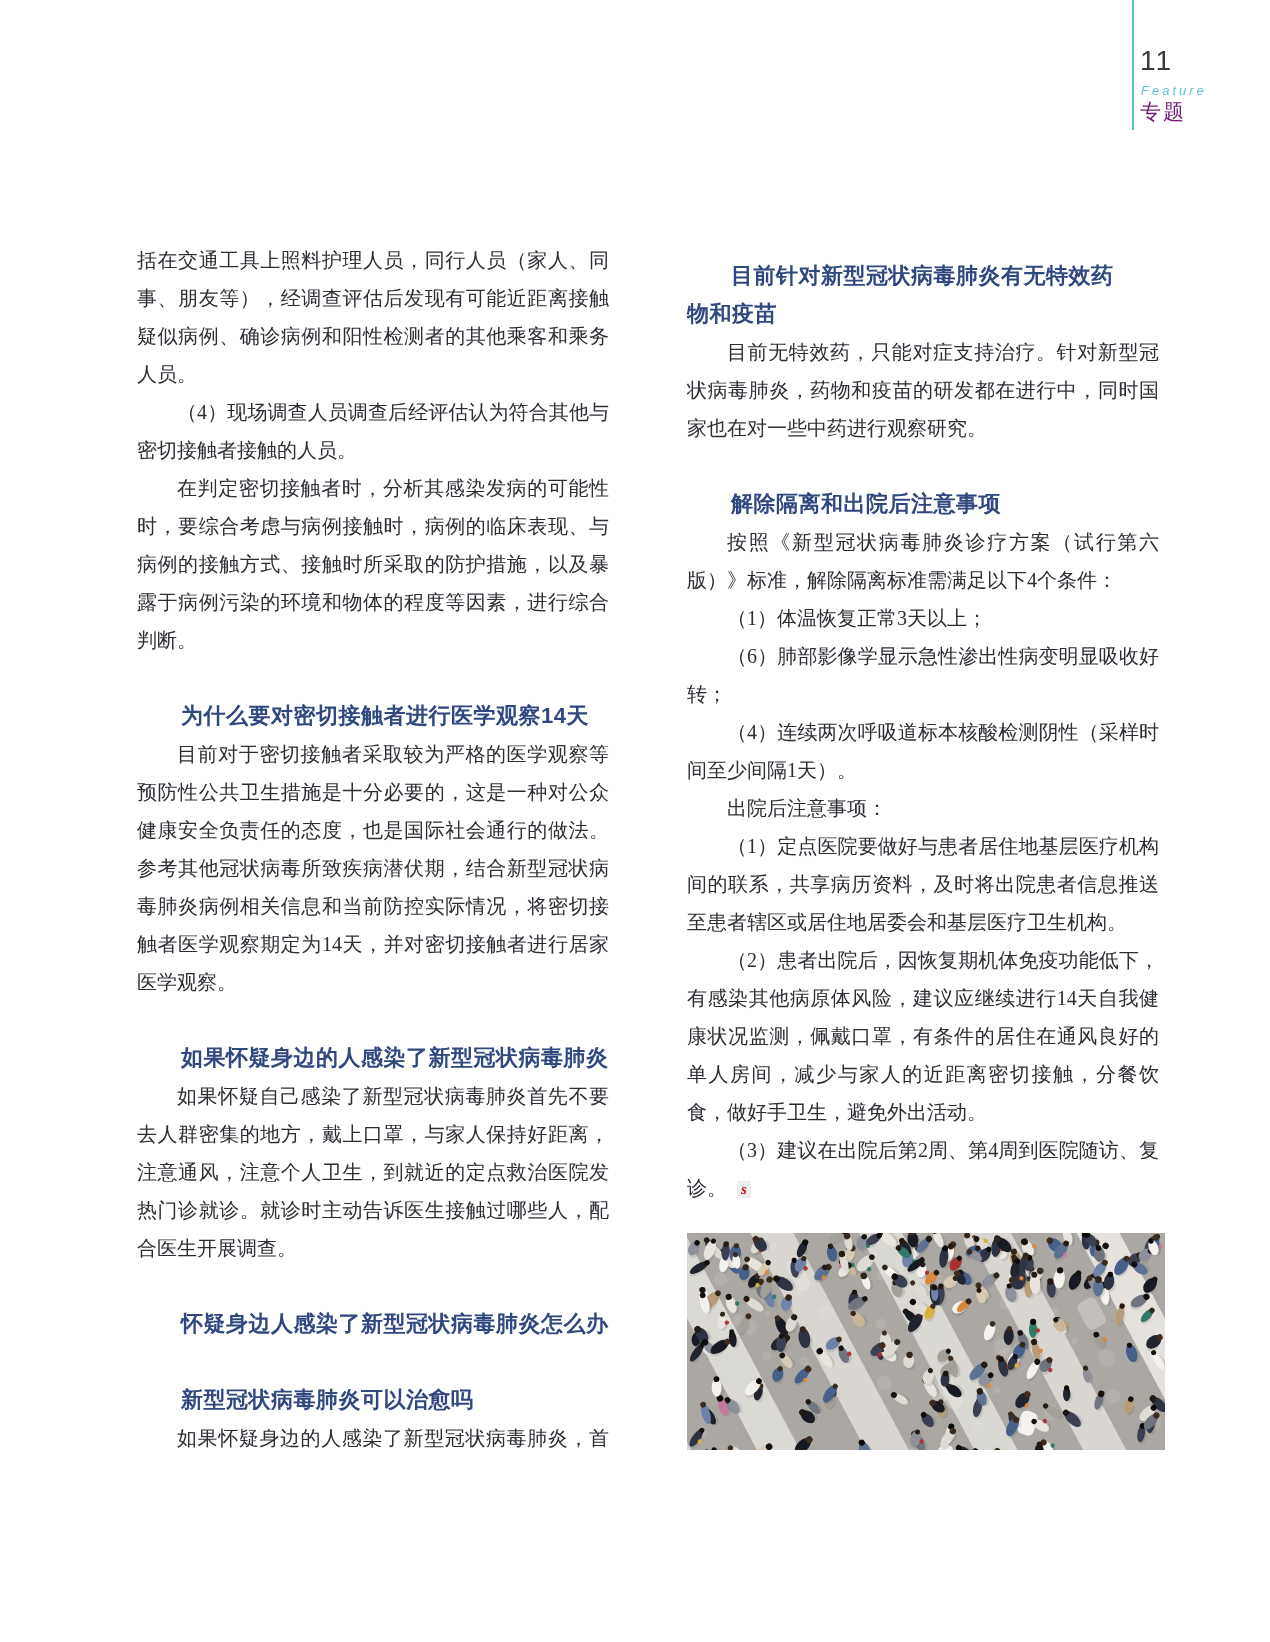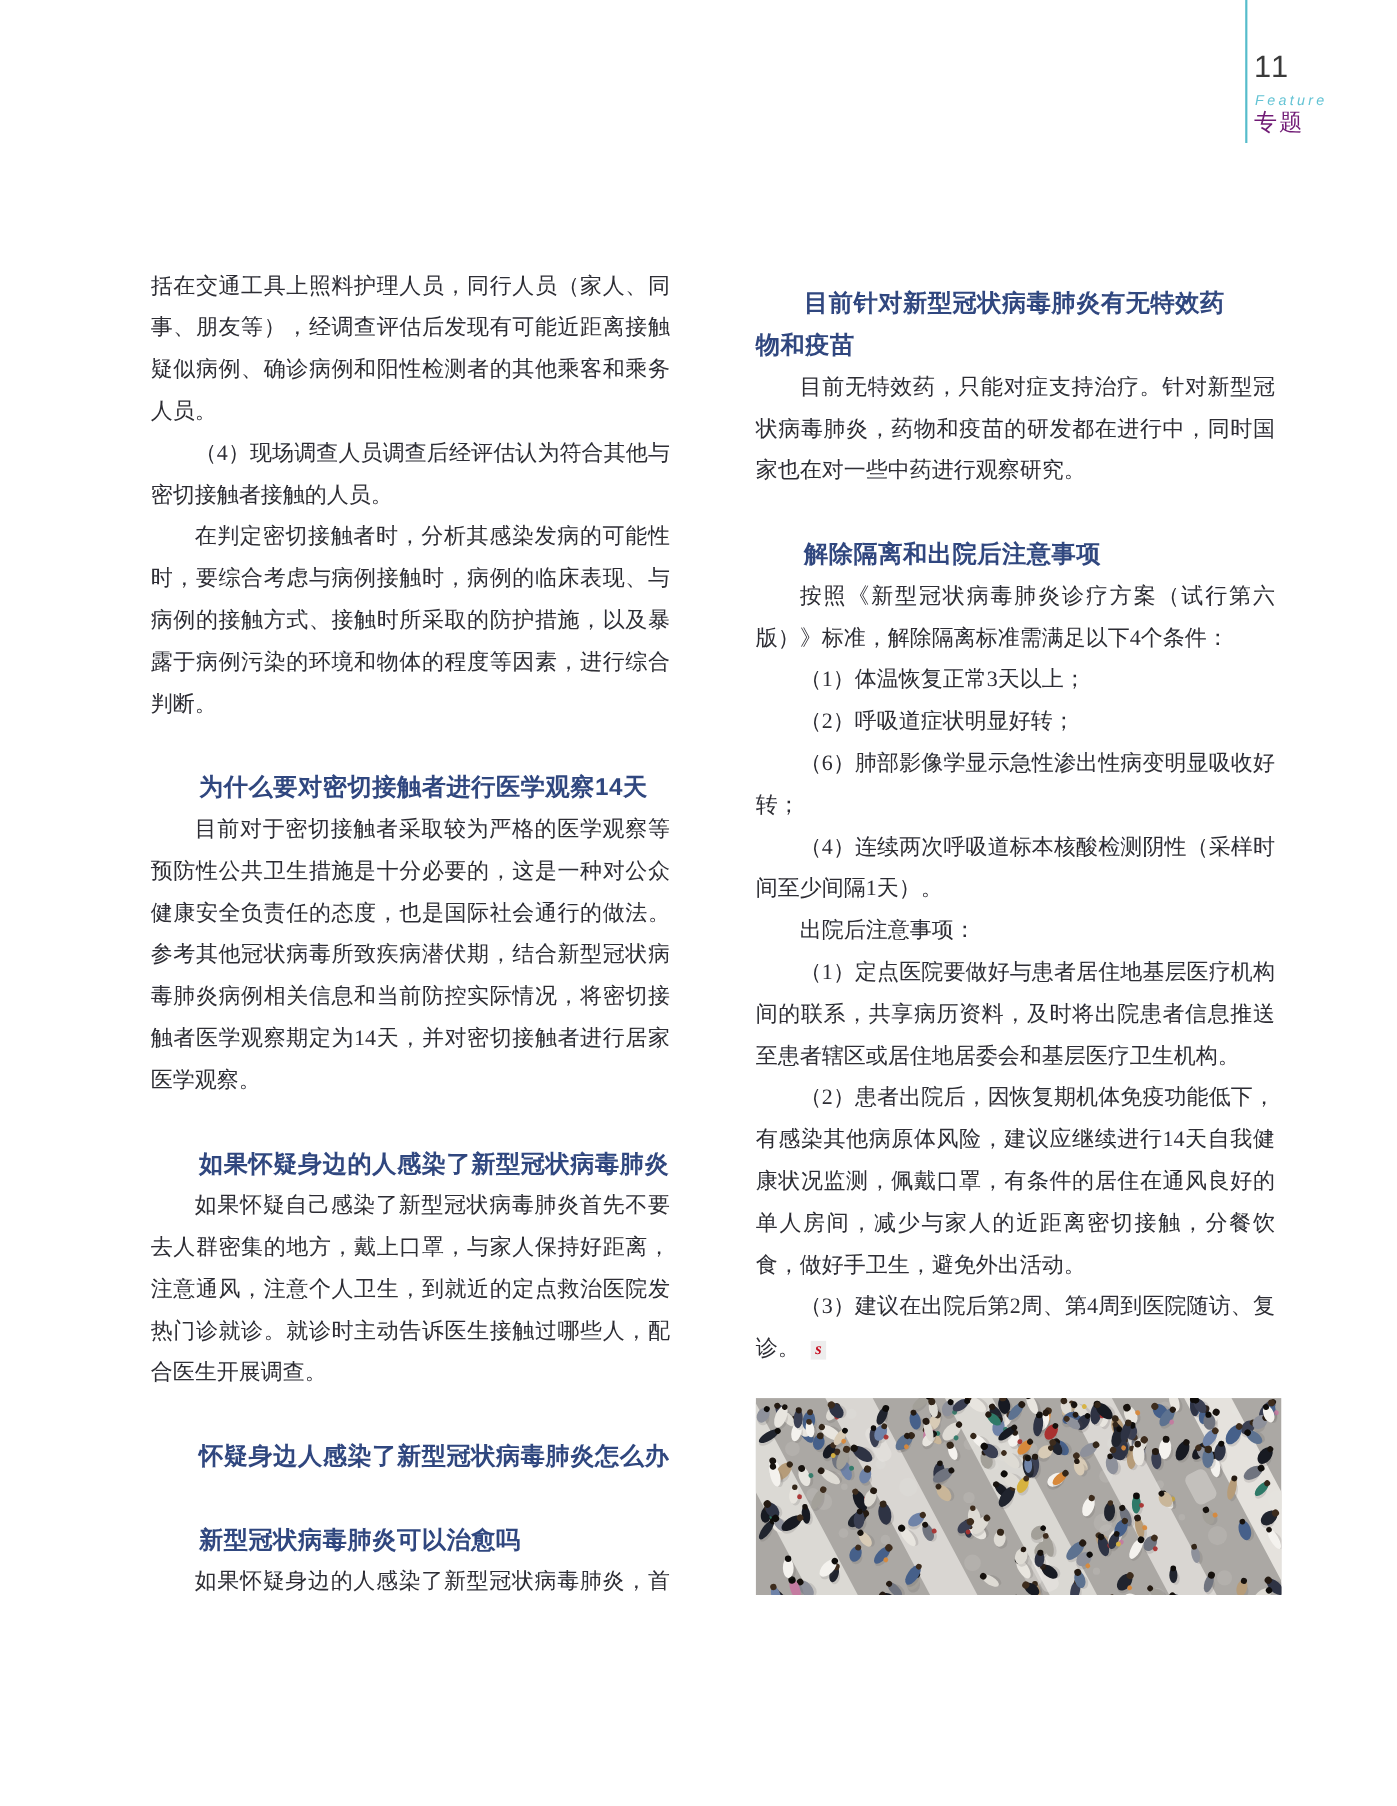--- a/index.html
+++ b/index.html
@@ -59,21 +59,20 @@
       <div class="blk p">已经有一部分患者，在医生的积极治疗下，战胜了新型冠状病毒肺炎，最后达到了治愈的目的。</div>
     </div>
 
   <div class="col col-right">
     <div>
         <div class="blk h">目前针对新型冠状病毒肺炎有无特效药物和疫苗</div>
         <div class="blk p">目前无特效药，只能对症支持治疗。针对新型冠状病毒肺炎，药物和疫苗的研发都在进行中，同时国家也在对一些中药进行观察研究。</div>
         <div class="blk h">解除隔离和出院后注意事项</div>
         <div class="blk p">按照《新型冠状病毒肺炎诊疗方案（试行第六版）》标准，解除隔离标准需满足以下4个条件：</div>
         <div class="blk p">（1）体温恢复正常3天以上；</div>
-        <div class="blk p">（2）呼吸道症状明显好转；</div>
         <div class="blk p">（6）肺部影像学显示急性渗出性病变明显吸收好转；</div>
         <div class="blk p">（4）连续两次呼吸道标本核酸检测阴性（采样时间至少间隔1天）。</div>
         <div class="blk p">出院后注意事项：</div>
         <div class="blk p">（1）定点医院要做好与患者居住地基层医疗机构间的联系，共享病历资料，及时将出院患者信息推送至患者辖区或居住地居委会和基层医疗卫生机构。</div>
         <div class="blk p">（2）患者出院后，因恢复期机体免疫功能低下，有感染其他病原体风险，建议应继续进行14天自我健康状况监测，佩戴口罩，有条件的居住在通风良好的单人房间，减少与家人的近距离密切接触，分餐饮食，做好手卫生，避免外出活动。</div>
         <div class="blk p">（3）建议在出院后第2周、第4周到医院随访、复诊。<span class="endmark">s</span></div>
       </div>
     <figure class="photo">
       <svg id="crowd-svg" width="478" height="255" viewBox="0 0 478 255" xmlns="http://www.w3.org/2000/svg">
           <rect x="0" y="0" width="478" height="255" fill="#aba8a4"></rect>

